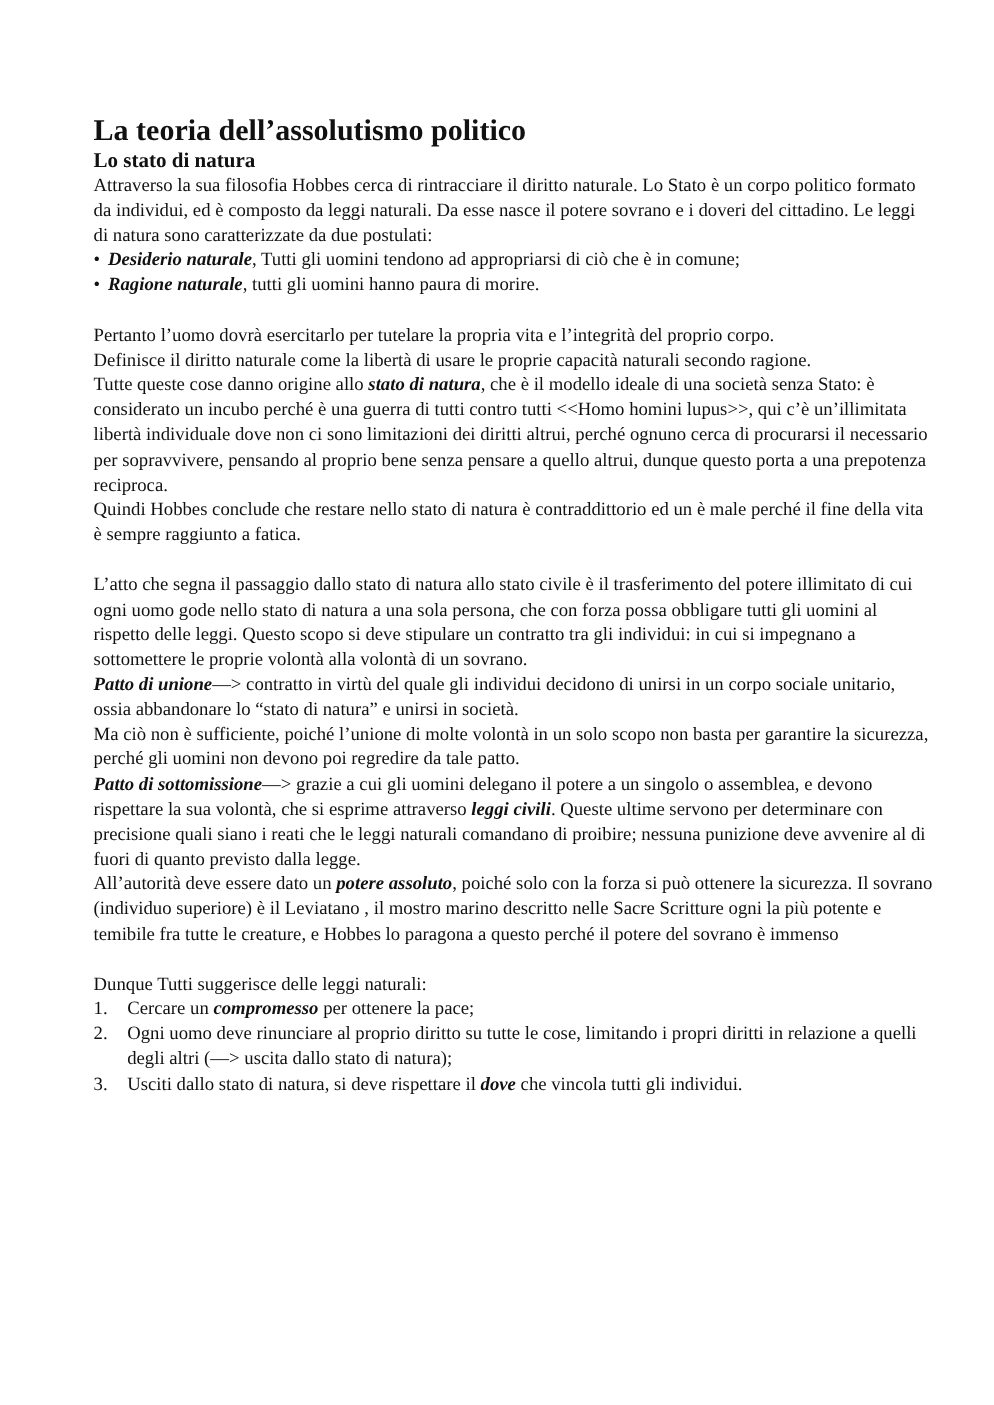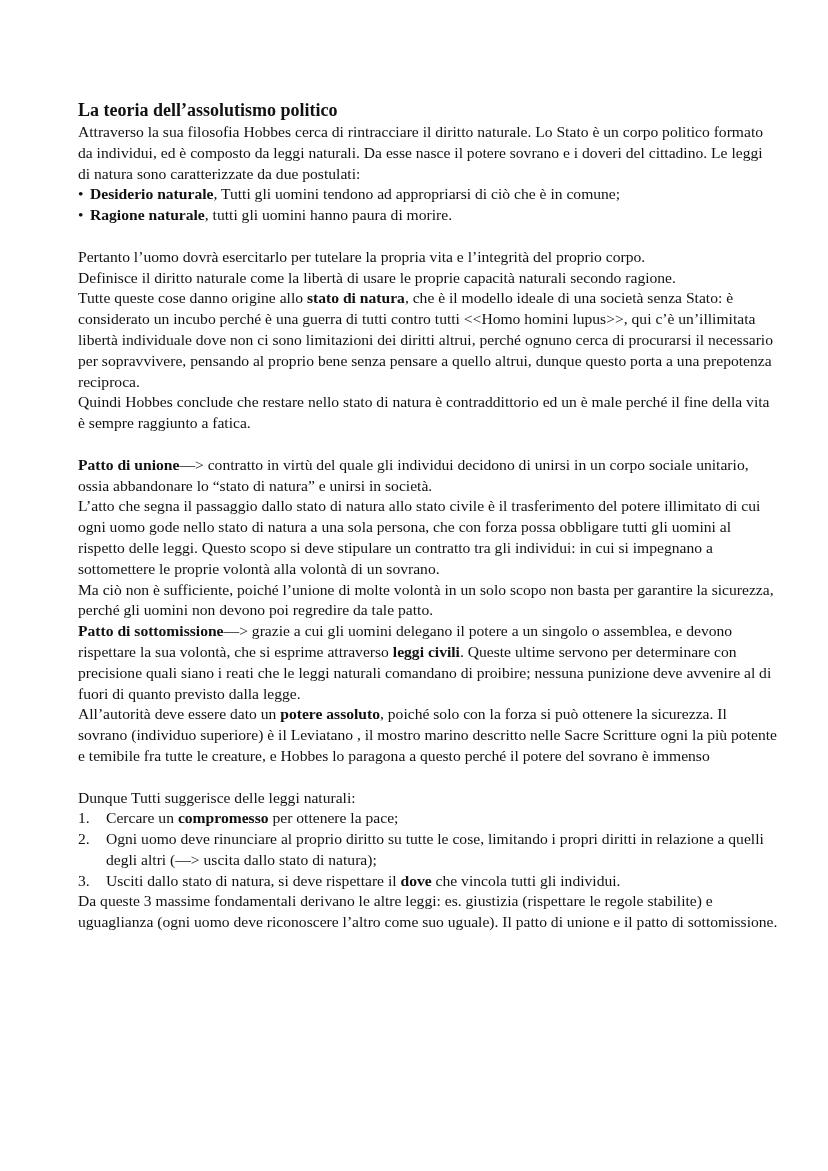--- a/index.html
+++ b/index.html
@@ -18,21 +18,21 @@
     .page {
       position: absolute;
       left: 78px;
       top: 98px;
       width: 700px;
       font-size: 15.6px;
       line-height: 20.8px;
     }
     .title {
       font-weight: bold;
-      font-size: 18px;
+      font-size: 25px;
       line-height: 24px;
       margin: 0;
     }
     .h2 {
       font-weight: bold;
       font-size: 17.5px;
       line-height: 23px;
       margin: 0;
     }
     p {
@@ -64,28 +64,30 @@
       position: relative;
       padding-left: 28px;
     }
     ol.numbered li .num {
       position: absolute;
       left: 0;
       top: 0;
     }
     .bi {
       font-weight: bold;
+      font-style: italic;
     }
   </style>
 </head>
 <body>
 
 <div class="page">
 
   <h1 class="title">La teoria dell’assolutismo politico</h1>
+  <h2 class="h2">Lo stato di natura</h2>
 
   <p>Attraverso la sua filosofia Hobbes cerca di rintracciare il diritto naturale. Lo Stato è un corpo politico formato da individui, ed è composto da leggi  naturali. Da esse nasce il potere sovrano e i doveri del cittadino. Le leggi di natura sono caratterizzate da due postulati:</p>
 
   <ul class="bullets">
     <li>
       <span class="bullet">•</span>
       <span class="bi">Desiderio naturale</span><span>, Tutti gli uomini tendono ad appropriarsi di ciò che è in comune;</span>
     </li>
     <li>
       <span class="bullet">•</span>
@@ -95,23 +97,23 @@
 
   <div class="gap"></div>
 
   <p>Pertanto l’uomo dovrà esercitarlo per tutelare la propria vita e l’integrità del proprio corpo.</p>
   <p>Definisce il diritto naturale come la libertà di usare le proprie capacità naturali secondo ragione.</p>
   <p><span>Tutte queste cose danno origine allo </span><span class="bi">stato di natura</span><span>, che è il modello ideale di una società senza Stato: è considerato un incubo perché è una guerra di tutti contro tutti &lt;&lt;Homo homini lupus&gt;&gt;, qui c’è un’illimitata libertà individuale dove non ci sono limitazioni dei diritti altrui, perché ognuno cerca di procurarsi il necessario per sopravvivere, pensando al proprio bene senza pensare a quello altrui, dunque questo porta a una prepotenza reciproca.</span></p>
   <p>Quindi Hobbes conclude che restare nello stato di natura è contraddittorio ed un è male perché il fine della vita è sempre raggiunto a fatica.</p>
 
   <div class="gap"></div>
 
+  <p>L’atto che segna il passaggio dallo stato di natura allo stato civile è il trasferimento del potere illimitato di cui ogni uomo gode nello stato di natura a una sola persona, che con forza possa obbligare tutti gli uomini al rispetto delle leggi. Questo scopo si deve stipulare un contratto tra gli individui: in cui si impegnano a sottomettere le proprie volontà alla volontà di un sovrano.</p>
+
   <p><span class="bi">Patto di unione</span><span>—&gt;</span><span> contratto in virtù del quale gli individui decidono di unirsi in un corpo sociale unitario, ossia abbandonare lo “stato di natura” e unirsi in società.</span></p>
-
-  <p>L’atto che segna il passaggio dallo stato di natura allo stato civile è il trasferimento del potere illimitato di cui ogni uomo gode nello stato di natura a una sola persona, che con forza possa obbligare tutti gli uomini al rispetto delle leggi. Questo scopo si deve stipulare un contratto tra gli individui: in cui si impegnano a sottomettere le proprie volontà alla volontà di un sovrano.</p>
 
   <p>Ma ciò non è sufficiente, poiché l’unione di molte volontà in un solo scopo non basta per garantire la sicurezza, perché gli uomini non devono poi regredire da tale patto.</p>
 
   <p><span class="bi">Patto di sottomissione</span><span>—&gt;</span><span> grazie a cui gli uomini delegano il potere a un singolo o assemblea, e devono rispettare la sua volontà, che si esprime attraverso </span><span class="bi">leggi civili</span><span>. Queste ultime servono per determinare con precisione quali siano i reati che le leggi naturali comandano di proibire; nessuna punizione deve avvenire al di fuori di quanto previsto dalla legge.</span></p>
 
   <p><span>All’autorità deve essere dato un </span><span class="bi">potere assoluto</span><span>, poiché solo con la forza si può ottenere la sicurezza. Il sovrano (individuo superiore) è il Leviatano , il mostro marino descritto nelle Sacre Scritture ogni la più potente e temibile fra tutte le creature, e Hobbes lo paragona a questo perché il potere del sovrano è immenso</span></p>
 
   <div class="gap"></div>
 
   <p>Dunque Tutti suggerisce delle leggi naturali:</p>
@@ -124,15 +126,14 @@
     <li>
       <span class="num">2.</span>
       <span>Ogni uomo deve rinunciare al proprio diritto su tutte le cose, limitando i propri diritti in relazione a quelli degli altri (—&gt; uscita dallo stato di natura);</span>
     </li>
     <li>
       <span class="num">3.</span>
       <span>Usciti dallo stato di natura, si deve rispettare il </span><span class="bi">dove</span><span> che vincola tutti gli individui.</span>
     </li>
   </ol>
 
-  <p>Da queste 3 massime fondamentali derivano le altre leggi: es. giustizia (rispettare le regole stabilite) e uguaglianza (ogni uomo deve riconoscere l’altro come suo uguale). Il patto di unione e il patto di sottomissione.</p>
 
 </div>
 
 </body></html>

